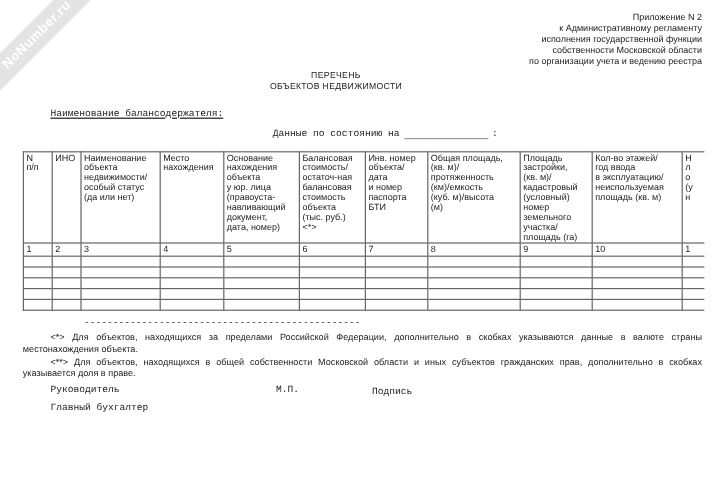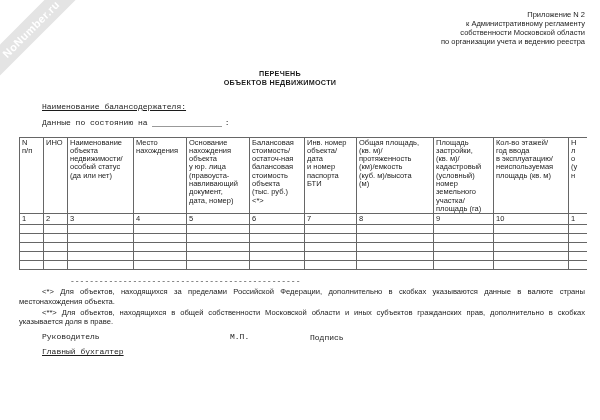--- a/index.html
+++ b/index.html
@@ -7,54 +7,55 @@
     width:600px;height:420px;background:#ffffff;position:relative;overflow:hidden;
     font-family:"Liberation Sans","DejaVu Sans",sans-serif;color:#1c1c1c;
   }
   .watermark{
     position:absolute;top:18px;left:-30px;width:122px;height:22px;
     background:#e4e4e4;transform:rotate(-45deg);
     color:#ffffff;font-weight:bold;font-size:11px;line-height:22px;
     text-align:center;letter-spacing:0.5px;
   }
   .appendix{margin:10px 15px 0 0;text-align:right;font-size:7.5px;line-height:9px;}
-  .doc-title{margin:24px 40px 0 0;text-align:center;font-size:7.2px;line-height:8.8px;letter-spacing:0.3px;font-weight:bold;}
+  .doc-title{margin:4px 40px 0 0;text-align:center;font-size:7.2px;line-height:8.8px;letter-spacing:0.3px;}
   .mono{font-family:"Liberation Mono","DejaVu Sans Mono",monospace;font-size:8px;}
   .form-line1{margin:14px 0 0 42px;text-decoration:underline;}
-  .form-line2{margin:6px 0 0 42px;}
+  .form-line2{margin:6px 0 0 42px;text-align:center;}
   .blank{display:inline-block;width:70px;height:9px;border-bottom:1px solid #999;
     vertical-align:bottom;margin:0 3px 0 4px;}
   table.objects{border-collapse:collapse;table-layout:fixed;margin:10px 0 0 19px;}
   table.objects td{
     border:1px solid #666;vertical-align:top;overflow:hidden;
     font-size:7.5px;line-height:8.3px;padding:1px 1px 0 2px;
     white-space:pre-line;word-wrap:break-word;
   }
   table.objects td.last{border-right:none;}
   tr.num-row td{height:9px;white-space:nowrap;}
   tr.empty-row td{height:7px;}
   .sep{margin:6px 0 0 70px;font-family:"Liberation Mono","DejaVu Sans Mono",monospace;
     font-size:8px;color:#333;white-space:nowrap;}
   .footnote{margin:2px 15px 0 19px;font-size:7.6px;line-height:9.3px;
     text-align:justify;text-indent:23px;}
   .sig-block{position:relative;margin-top:6px;height:40px;
     font-family:"Liberation Mono","DejaVu Sans Mono",monospace;font-size:8px;}
   .sig-head{position:absolute;left:42px;top:0;}
   .sig-mp{position:absolute;left:230px;top:0;}
   .sig-sign{position:absolute;left:310px;top:1px;text-align:center;}
-  .sig-acct{position:absolute;left:42px;top:15px;text-decoration:underline;}
+  .sig-acct{position:absolute;left:42px;top:15px;}
 </style>
 </head>
 <body>
 
 <div class="watermark">NoNumber.ru</div>
 
 <div class="appendix">
   <div>Приложение N 2</div>
   <div>к Административному регламенту</div>
+  <div>исполнения государственной функции</div>
   <div>собственности Московской области</div>
   <div>по организации учета и ведению реестра</div>
 </div>
 
 <div class="doc-title">
   <div>ПЕРЕЧЕНЬ</div>
   <div>ОБЪЕКТОВ НЕДВИЖИМОСТИ</div>
 </div>
 
 <div class="mono form-line1">Наименование балансодержателя:</div>

